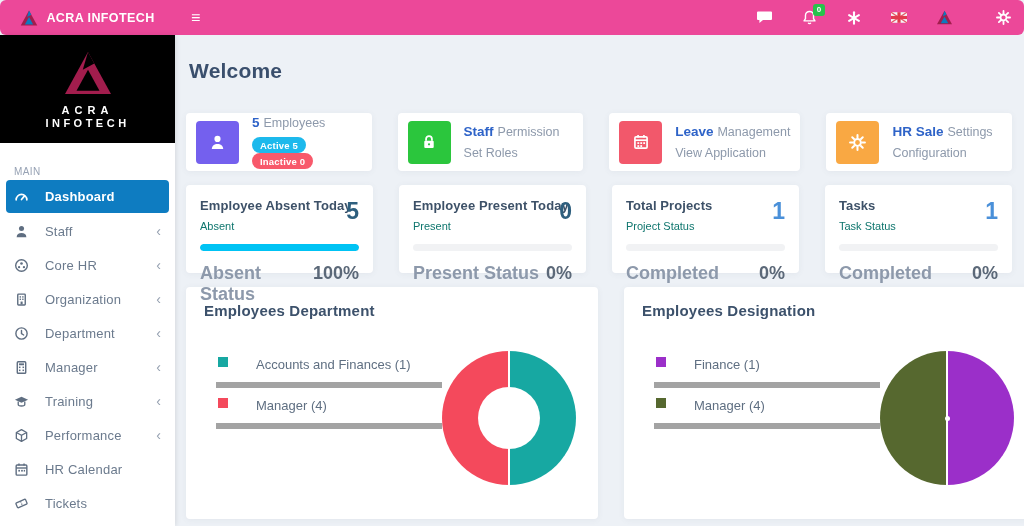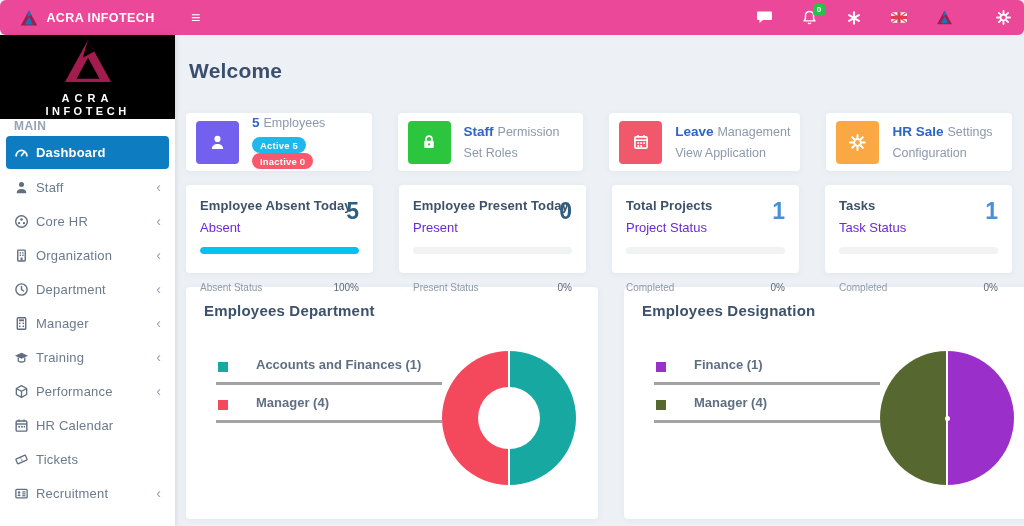--- a/index.html
+++ b/index.html
@@ -15,28 +15,28 @@
   .top-icons { display:flex; align-items:center; gap:27px; margin-right:12px; }
   .top-icon { position:relative; display:flex; align-items:center; justify-content:center; width:18px; height:18px; color:#fff; cursor:pointer; }
   .bell-badge { position:absolute; top:-5px; right:-7px; min-width:12px; height:12px; background:#27c24c; color:#fff; font-size:8px; font-weight:bold; border-radius:3px; display:flex; align-items:center; justify-content:center; padding:0 2px; }
   .gear-top { margin-left:14px; }
 
   
   .shell { display:flex; height:491px; }
 
   
   .sidebar { width:175px; background:#fff; box-shadow:1px 0 5px rgba(0,0,0,.10); z-index:2; flex:none; }
-  .side-logo { height:84px; background:#000; display:flex; flex-direction:column; align-items:center; justify-content:center; gap:1px; }
+  .side-logo { height:108px; background:#000; display:flex; flex-direction:column; align-items:center; justify-content:center; gap:1px; }
   .side-logo .logo-word1 { color:#fff; font-size:11px; font-weight:bold; letter-spacing:5px; margin-top:3px; }
   .side-logo .logo-word2 { color:#fff; font-size:11px; font-weight:bold; letter-spacing:3.5px; }
-  .menu-section { font-size:12px; font-weight:bold; color:#97a2b4; letter-spacing:.4px; margin:0 0 3px 14px; }
+  .menu-section { font-size:10px; font-weight:normal; color:#97a2b4; letter-spacing:.4px; margin:23px 0 3px 14px; }
   .menu { list-style:none; }
   .menu li { height:34px; display:flex; align-items:center; padding:0 14px; color:#6b7a8d; font-size:13px; cursor:pointer; }
   .menu li .mi { width:22px; display:flex; align-items:center; color:#5f6e81; flex:none; }
-  .menu li .ml { flex:1; letter-spacing:.2px; }
+  .menu li .ml { flex:1; margin-left:9px; letter-spacing:.2px; }
   .menu li .chev { color:#95a0b0; font-size:14px; line-height:1; }
   .menu li .chev::before { content:"\2039"; }
   .menu li.active { margin:1px 6px; height:33px; padding:0 8px; border-radius:4px; color:#fff; }
   .menu li.active .mi { color:#fff; }
   .menu li.active .ml { font-weight:bold; }
 
   
   .main { flex:1; padding:14px 12px 0 11px; overflow:hidden; }
   .welcome { font-size:21px; font-weight:bold; color:#3a4f6d; letter-spacing:.2px; margin:10px 0 0 3px; }
 
@@ -50,34 +50,34 @@
   .stat-line1 { font-size:13px; }
   .stat-strong { font-weight:bold; font-size:13.5px; }
   .stat-rest { color:#8d99ab; font-size:12.5px; margin-left:4px; }
   .stat-line2 { margin-top:7px; font-size:12.5px; color:#8d99ab; }
   .badge { display:inline-block; color:#fff; font-size:9.5px; font-weight:bold; padding:2.5px 8px; border-radius:9px; margin-right:6px; letter-spacing:.2px; }
 
   
   .prog-row { margin-top:14px; }
   .prog-card { position:relative; height:88px; padding:13px 14px 0; }
   .prog-title { font-size:13px; font-weight:bold; color:#3d5168; letter-spacing:.1px; }
-  .prog-label { font-size:13px; color:#6d28d9; margin-top:7px; }
+  .prog-label { font-size:11px; color:#0f766e; margin-top:7px; }
   .prog-value { position:absolute; top:13px; right:14px; font-size:23px; font-weight:bold; }
   .prog-bar { margin-top:12px; height:7px; border-radius:4px; background:#f1f2f4; overflow:hidden; }
   .prog-fill { height:100%; border-radius:4px; }
-  .prog-foot { margin-top:28px; display:flex; justify-content:space-between; font-size:10px; color:#8d99ab; }
+  .prog-foot { margin-top:12px; display:flex; justify-content:space-between; font-size:18px; color:#8d99ab;font-weight:bold; }
   .prog-pct { color:#5b6878; }
 
   
   .chart-row { margin-top:14px; display:grid; grid-template-columns:repeat(2,1fr); gap:26px; }
   .chart-card { height:232px; padding:15px 18px; }
   .chart-title { font-size:15px; font-weight:bold; color:#3c516b; letter-spacing:.2px; }
   .chart-flex { display:flex; margin-top:24px; }
   .legend { width:238px; padding-left:12px; margin-top:4px; }
-  .legend-row { display:flex; align-items:flex-end; padding:10px 2px; border-bottom:3px solid #a3a3a3;font-weight:bold; }
+  .legend-row { display:flex; align-items:flex-start; padding:10px 2px; border-bottom:6px solid #a3a3a3; }
   .swatch { width:10px; height:10px; flex:none; margin-right:28px; }
   .legend-label { font-size:13px; color:#5f6f82; }
   .chart-wrap { flex:1; display:flex; justify-content:center; padding-right:4px; }
   .circle { position:relative; width:134px; height:134px; border-radius:50%; margin-top:8px; }
   .circle .split { position:absolute; left:50%; top:0; bottom:0; width:2px; margin-left:-1px; background:#fff; }
   .circle .hole { position:absolute; left:50%; top:50%; width:62px; height:62px; margin:-31px 0 0 -31px; border-radius:50%; background:#fff; }
   .circle .dot { position:absolute; left:50%; top:50%; width:5px; height:5px; margin:-2.5px 0 0 -2.5px; border-radius:50%; background:#fff; }
 </style>
 </head>
 <body>

